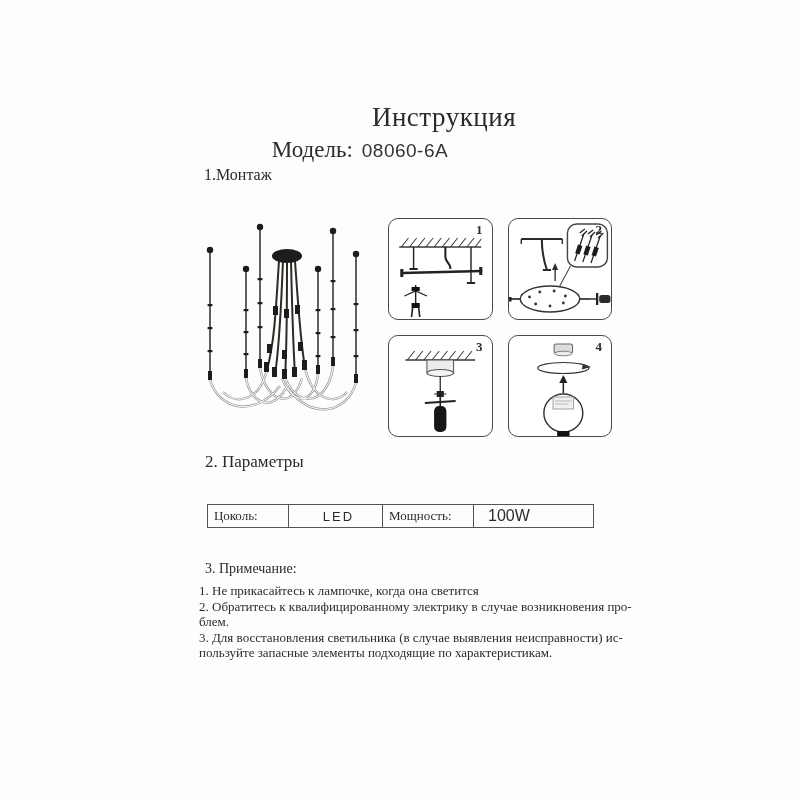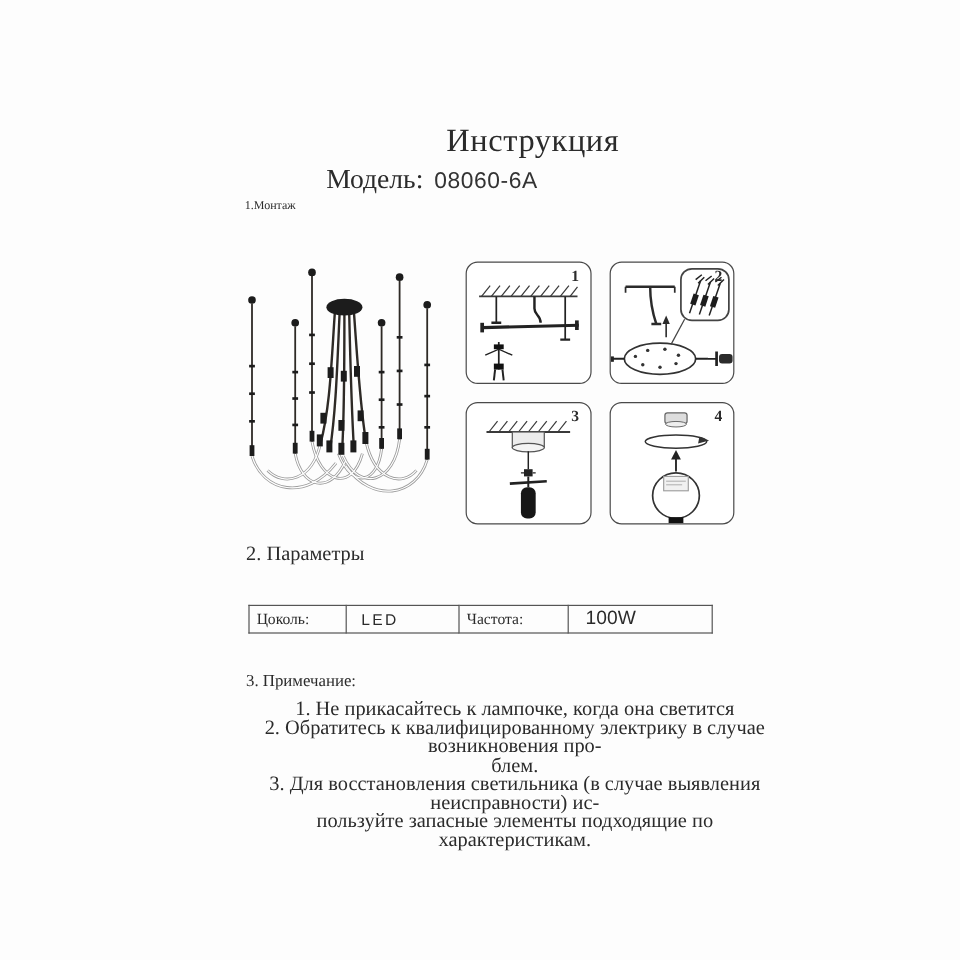--- a/index.html
+++ b/index.html
@@ -3,36 +3,36 @@
 <meta charset="utf-8">
 <style>
   html,body{margin:0;padding:0;background:#ffffff;}
   .page{position:relative;width:800px;height:800px;background:#fdfdfd;
         font-family:"Liberation Serif", serif;color:#2b2b2b;overflow:hidden;}
   .title{position:absolute;top:102px;left:0;width:800px;text-align:center;
          font-size:27px;letter-spacing:0.5px;padding-left:44px;}
   .model{position:absolute;top:137px;left:0;width:720px;text-align:center;font-size:23px;}
   .model .num{font-family:"Liberation Sans", sans-serif;font-size:19px;margin-left:9px;
               letter-spacing:0.5px;color:#333;}
-  .h-montage{position:absolute;top:166px;left:204px;font-size:10px;}
+  .h-montage{position:absolute;top:166px;left:204px;font-size:16px;}
   .chandelier{position:absolute;left:183px;top:210px;}
   .panels{position:absolute;left:388px;top:218px;width:224px;height:219px;
           display:grid;grid-template-columns:1fr 1fr;grid-template-rows:1fr 1fr;gap:15px;}
   .panel{position:relative;border:1.5px solid #4a4a4a;border-radius:10px;background:#fff;}
   .panel svg{position:absolute;inset:0;width:100%;height:100%;}
   .panel-num{position:absolute;top:3px;right:9px;font-size:13px;font-weight:bold;z-index:2;}
   .h-params{position:absolute;top:452px;left:205px;font-size:17px;}
   .params-table{position:absolute;top:504px;left:207px;border-collapse:collapse;
                 font-size:13px;color:#2b2b2b;}
   .params-table td{border:1.2px solid #555;height:22px;padding:0 6px;vertical-align:middle;}
   .val-sans{font-family:"Liberation Sans", sans-serif;}
-  .led{letter-spacing:2px;padding-left:12px !important;}
+  .led{letter-spacing:2px;padding-left:12px !important;text-align:center;}
   .watt{font-size:16px;padding-left:14px !important;}
   .h-notes{position:absolute;top:561px;left:205px;font-size:14px;}
-  .notes{position:absolute;top:583px;left:199px;width:460px;font-size:17px;line-height:15.5px;text-align:center;}
+  .notes{position:absolute;top:583px;left:199px;width:460px;font-size:13px;line-height:15.5px;}
   .note{white-space:pre-line;margin:0;}
 </style>
 </head>
 <body>
 
 <div class="page">
 
   <div class="title">Инструкция</div>
   <div class="model">
     <span>Модель:</span><span class="num">08060-6A</span>
@@ -269,21 +269,21 @@
     <colgroup>
         <col style="width:81px">
         <col style="width:94px">
         <col style="width:91px">
         <col style="width:120px">
       </colgroup>
     <tbody>
       <tr>
         <td>Цоколь:</td>
         <td class="val-sans led">LED</td>
-        <td>Частота:</td>
+        <td>Мощность:</td>
         <td class="val-sans watt">100W</td>
       </tr>
     </tbody>
   </table>
 
   <div class="h-notes">3. Примечание:</div>
 
   <div class="notes">
     <p class="note">1. Не прикасайтесь к лампочке, когда она светится</p>
     <p class="note">2. Обратитесь к квалифицированному электрику в случае возникновения про-

